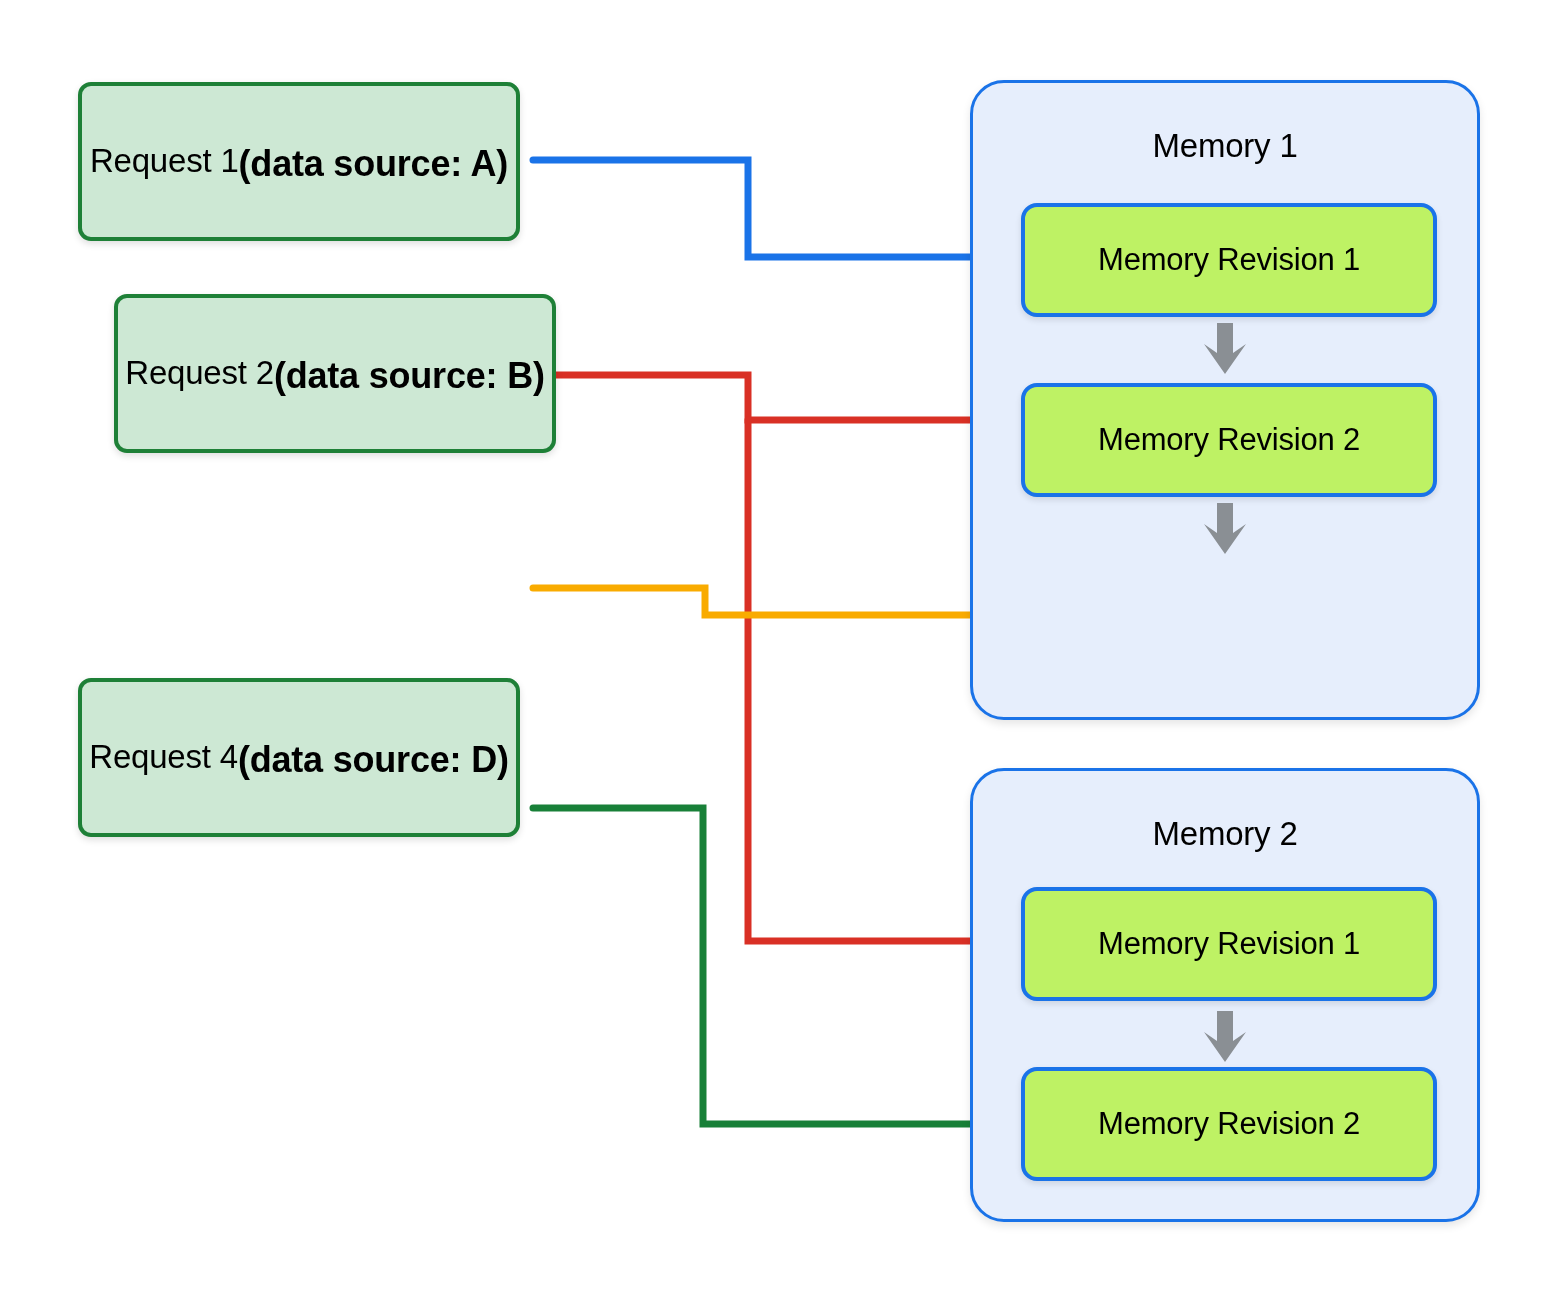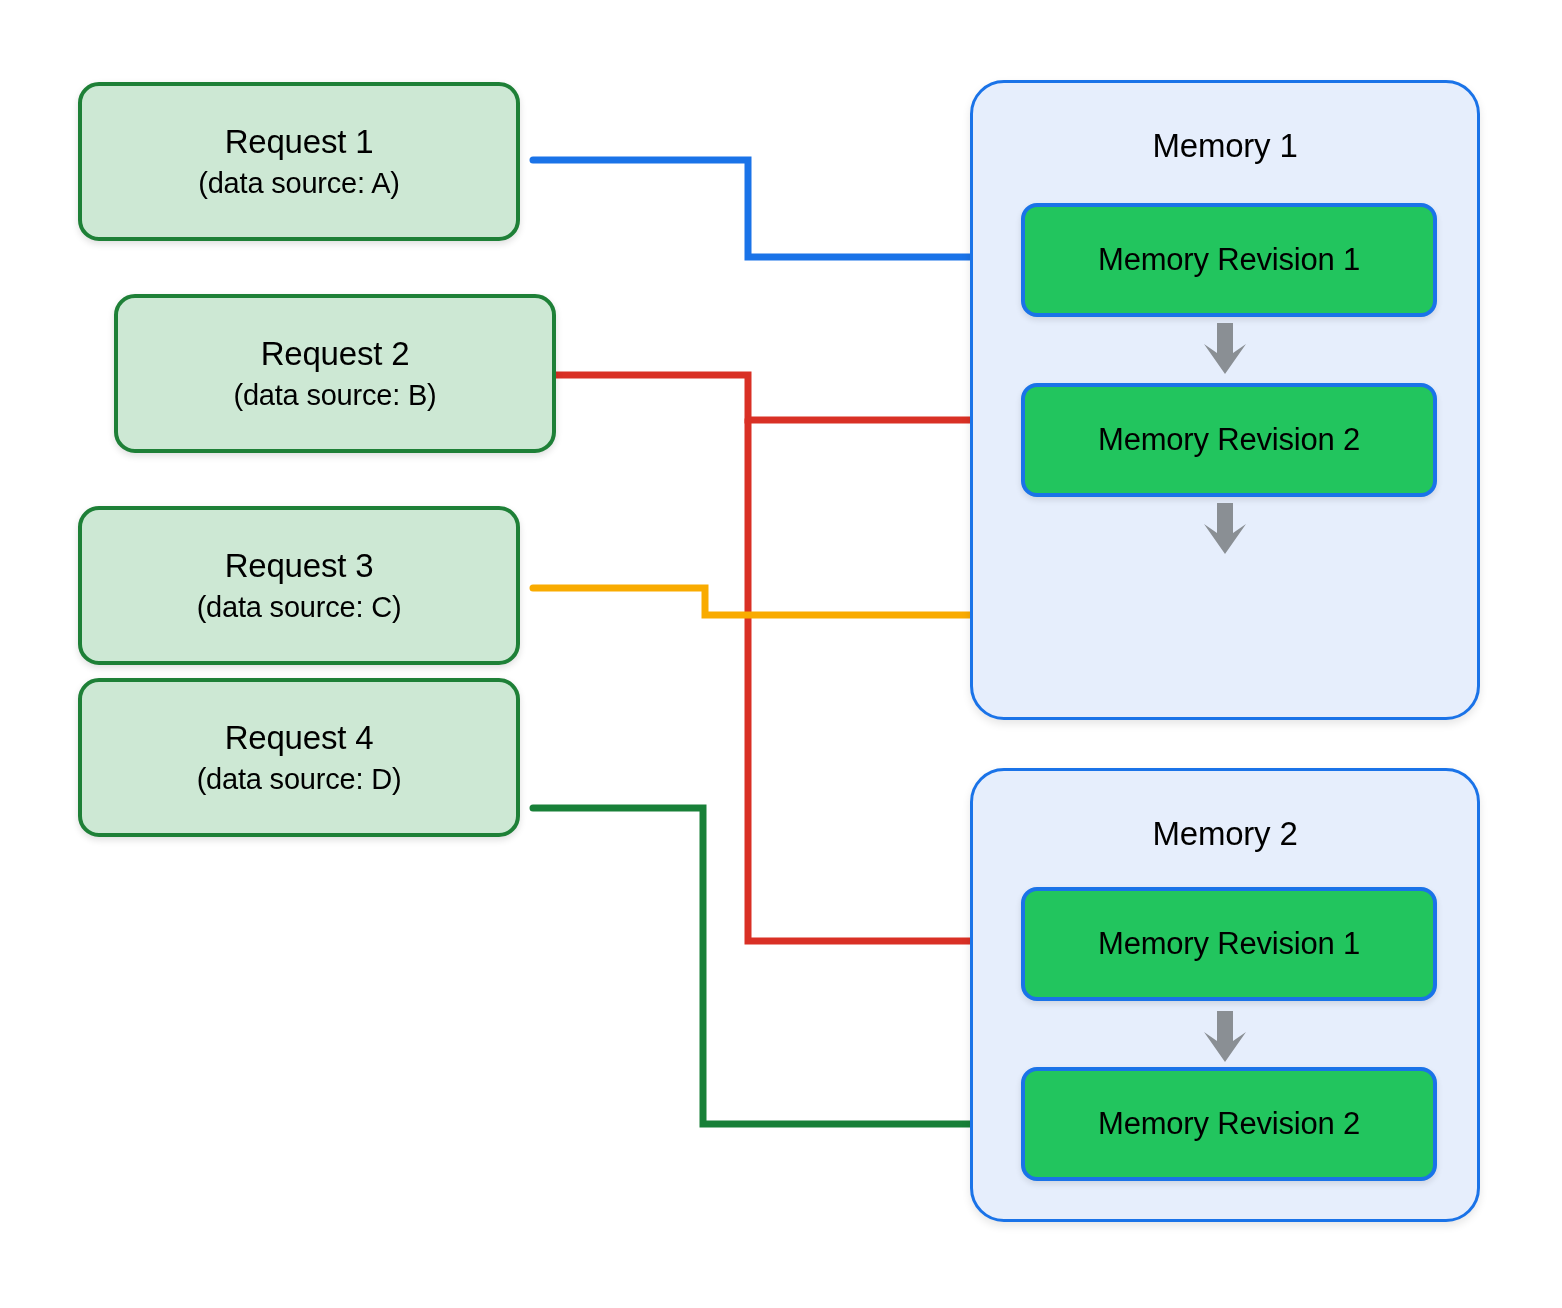--- a/index.html
+++ b/index.html
@@ -21,39 +21,40 @@
 
   
   .request-box {
     position: absolute;
     left: 78px;
     width: 442px;
     height: 159px;
     box-sizing: border-box;
     background: #cde8d4;
     border: 4px solid #1e8037;
-    border-radius: 21px;
+    border-radius: 13px;
     display: flex;
-    flex-direction: column;
+    flex-direction: row;
     align-items: center;
     justify-content: center;
     box-shadow: 0 3px 7px rgba(0,0,0,0.13);
   }
   .request-title {
     font-size: 33px;
     color: #000000;
     line-height: 1.18;
     letter-spacing: -0.2px;
   }
   .request-sub {
-    font-size: 29px;
+    font-size: 36px;
     color: #000000;
     line-height: 1.2;
     margin-top: 4px;
     letter-spacing: -0.2px;
+    font-weight: bold;
   }
 
   
   .memory-container {
     position: absolute;
     left: 970px;
     width: 510px;
     box-sizing: border-box;
     background: #e6eefc;
     border: 3px solid #1a73e8;
@@ -69,21 +70,21 @@
     font-size: 33px;
     color: #000000;
     letter-spacing: -0.2px;
   }
   .revision-box {
     position: absolute;
     left: 48px;
     width: 416px;
     height: 114px;
     box-sizing: border-box;
-    background: #22c55e;
+    background: #bef264;
     border: 4px solid #1a73e8;
     border-radius: 16px;
     display: flex;
     align-items: center;
     justify-content: center;
     box-shadow: 0 3px 6px rgba(0,0,0,0.11);
   }
   .revision-label {
     font-size: 31px;
     color: #000000;
@@ -155,24 +156,20 @@
   <div class="request-box" style="top:82px;">
     <div class="request-title">Request 1</div>
     <div class="request-sub">(data source: A)</div>
   </div>
 
   <div class="request-box" style="top:294px;margin-left:36px;">
     <div class="request-title">Request 2</div>
     <div class="request-sub">(data source: B)</div>
   </div>
 
-  <div class="request-box" style="top:506px;">
-    <div class="request-title">Request 3</div>
-    <div class="request-sub">(data source: C)</div>
-  </div>
 
   <div class="request-box" style="top:678px;">
     <div class="request-title">Request 4</div>
     <div class="request-sub">(data source: D)</div>
   </div>
 
   <div class="memory-container" style="top:80px; height:640px;padding-left:17px;">
     <div class="memory-title">Memory 1</div>
 
     <div class="revision-box" style="top:120px;">

